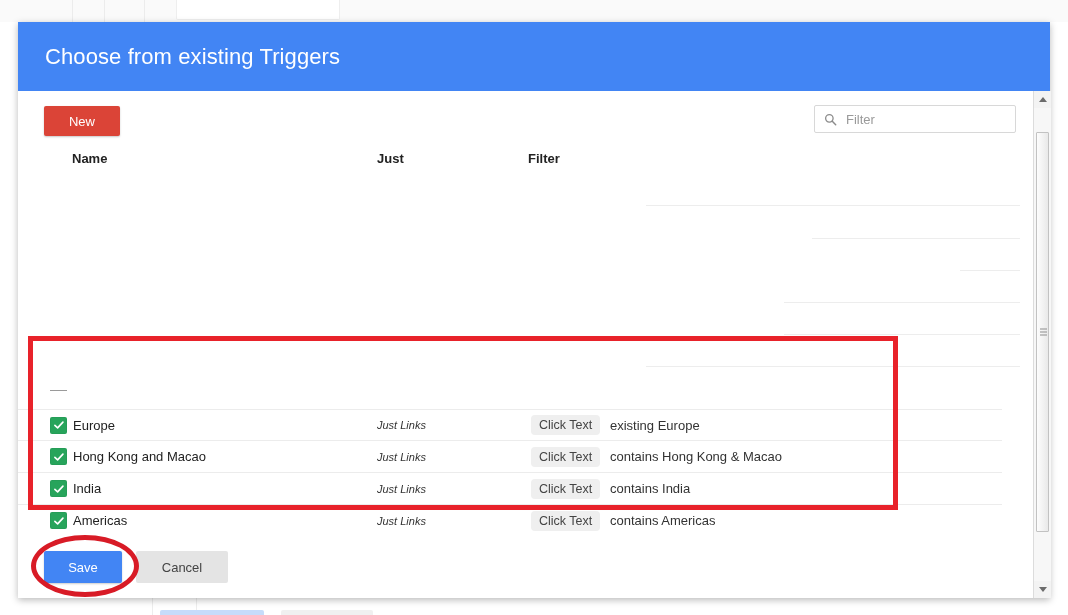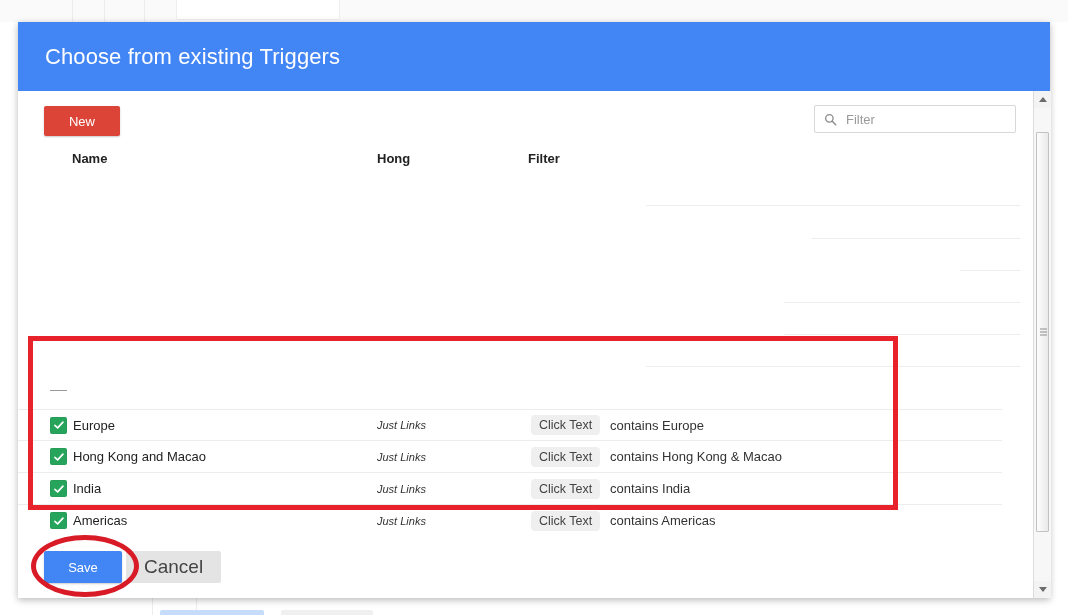--- a/index.html
+++ b/index.html
@@ -98,31 +98,31 @@
     font-size: 12.5px; padding: 3px 8px; border-radius: 4px; white-space: nowrap;
   }
   .cell-cond { position: absolute; left: 592px; font-size: 13px; color: #333; white-space: nowrap; }
 
   
   .rows .row { width: 984px; }
 
   
   .modal-footer {
     position: absolute; left: 0; bottom: 0; width: 1032px; height: 62px;
-    background: #ffffff; display: flex; align-items: center; padding-left: 26px; gap: 4px;
+    background: #ffffff; display: flex; align-items: center; padding-left: 26px; gap: 14px;
   }
   .btn-save {
     background: #4285F4; color: #ffffff; border: none; border-radius: 2px;
     font-family: "Liberation Sans", sans-serif; font-size: 13px; font-weight: 500;
     height: 32px; min-width: 78px; padding: 0 18px; cursor: pointer;
     box-shadow: 0 1px 2px rgba(0,0,0,0.2);
   }
   .btn-cancel {
     background: #e4e4e4; color: #444; border: none; border-radius: 2px;
-    font-family: "Liberation Sans", sans-serif; font-size: 19px; font-weight: 400;
+    font-family: "Liberation Sans", sans-serif; font-size: 13px; font-weight: 400;
     height: 32px; min-width: 92px; padding: 0 18px; cursor: pointer;
   }
 
   
   .scrollbar {
     position: absolute; right: 0; top: 0; width: 17px; height: 507px;
     background: #f3f3f3; border-left: 1px solid #dcdcdc;
   }
   .sb-btn {
     position: absolute; left: 0; width: 17px; height: 17px;
@@ -185,21 +185,21 @@
           <svg class="search-ico" viewBox="0 0 16 16">
             <circle cx="6.6" cy="6.6" r="4.6" fill="none" stroke="#5f5f5f" stroke-width="1.6"></circle>
             <line x1="10.2" y1="10.2" x2="14.4" y2="14.4" stroke="#5f5f5f" stroke-width="1.8" stroke-linecap="round"></line>
           </svg>
           <input class="filter-input" type="text" placeholder="Filter" style="">
         </div>
       </div>
 
       <div class="col-head">
         <span class="ch-name">Name</span>
-        <span class="ch-type">Hong</span>
+        <span class="ch-type">Just</span>
         <span class="ch-filter">Filter</span>
       </div>
 
       <div class="ghost-zone">
         <div class="ghost-line" style="left:628px; top:10px;  width:374px;"></div>
         <div class="ghost-line" style="left:794px; top:43px;  width:208px;"></div>
         <div class="ghost-line" style="left:942px; top:75px;  width: 60px;"></div>
         <div class="ghost-line" style="left:766px; top:107px; width:236px;"></div>
         <div class="ghost-line" style="left:766px; top:139px; width:236px;"></div>
         <div class="ghost-line" style="left:628px; top:171px; width:374px;"></div>
@@ -214,21 +214,21 @@
               <svg viewBox="0 0 14 14">
                 <polyline points="2.2,7.4 5.4,10.4 11.6,3.6" fill="none" stroke="#ffffff" stroke-width="1.9" stroke-linecap="round" stroke-linejoin="round"></polyline>
               </svg>
             </div>
           </div>
           <div class="cell-name">Europe</div>
           <div class="cell-type">Just Links</div>
           <div class="cell-chip">
             <span class="chip">Click Text</span>
           </div>
-          <div class="cell-cond">contains Europe</div>
+          <div class="cell-cond">existing Europe</div>
         </div>
 
         <div class="row">
           <div class="cell-check">
             <div class="chk">
               <svg viewBox="0 0 14 14">
                 <polyline points="2.2,7.4 5.4,10.4 11.6,3.6" fill="none" stroke="#ffffff" stroke-width="1.9" stroke-linecap="round" stroke-linejoin="round"></polyline>
               </svg>
             </div>
           </div>

